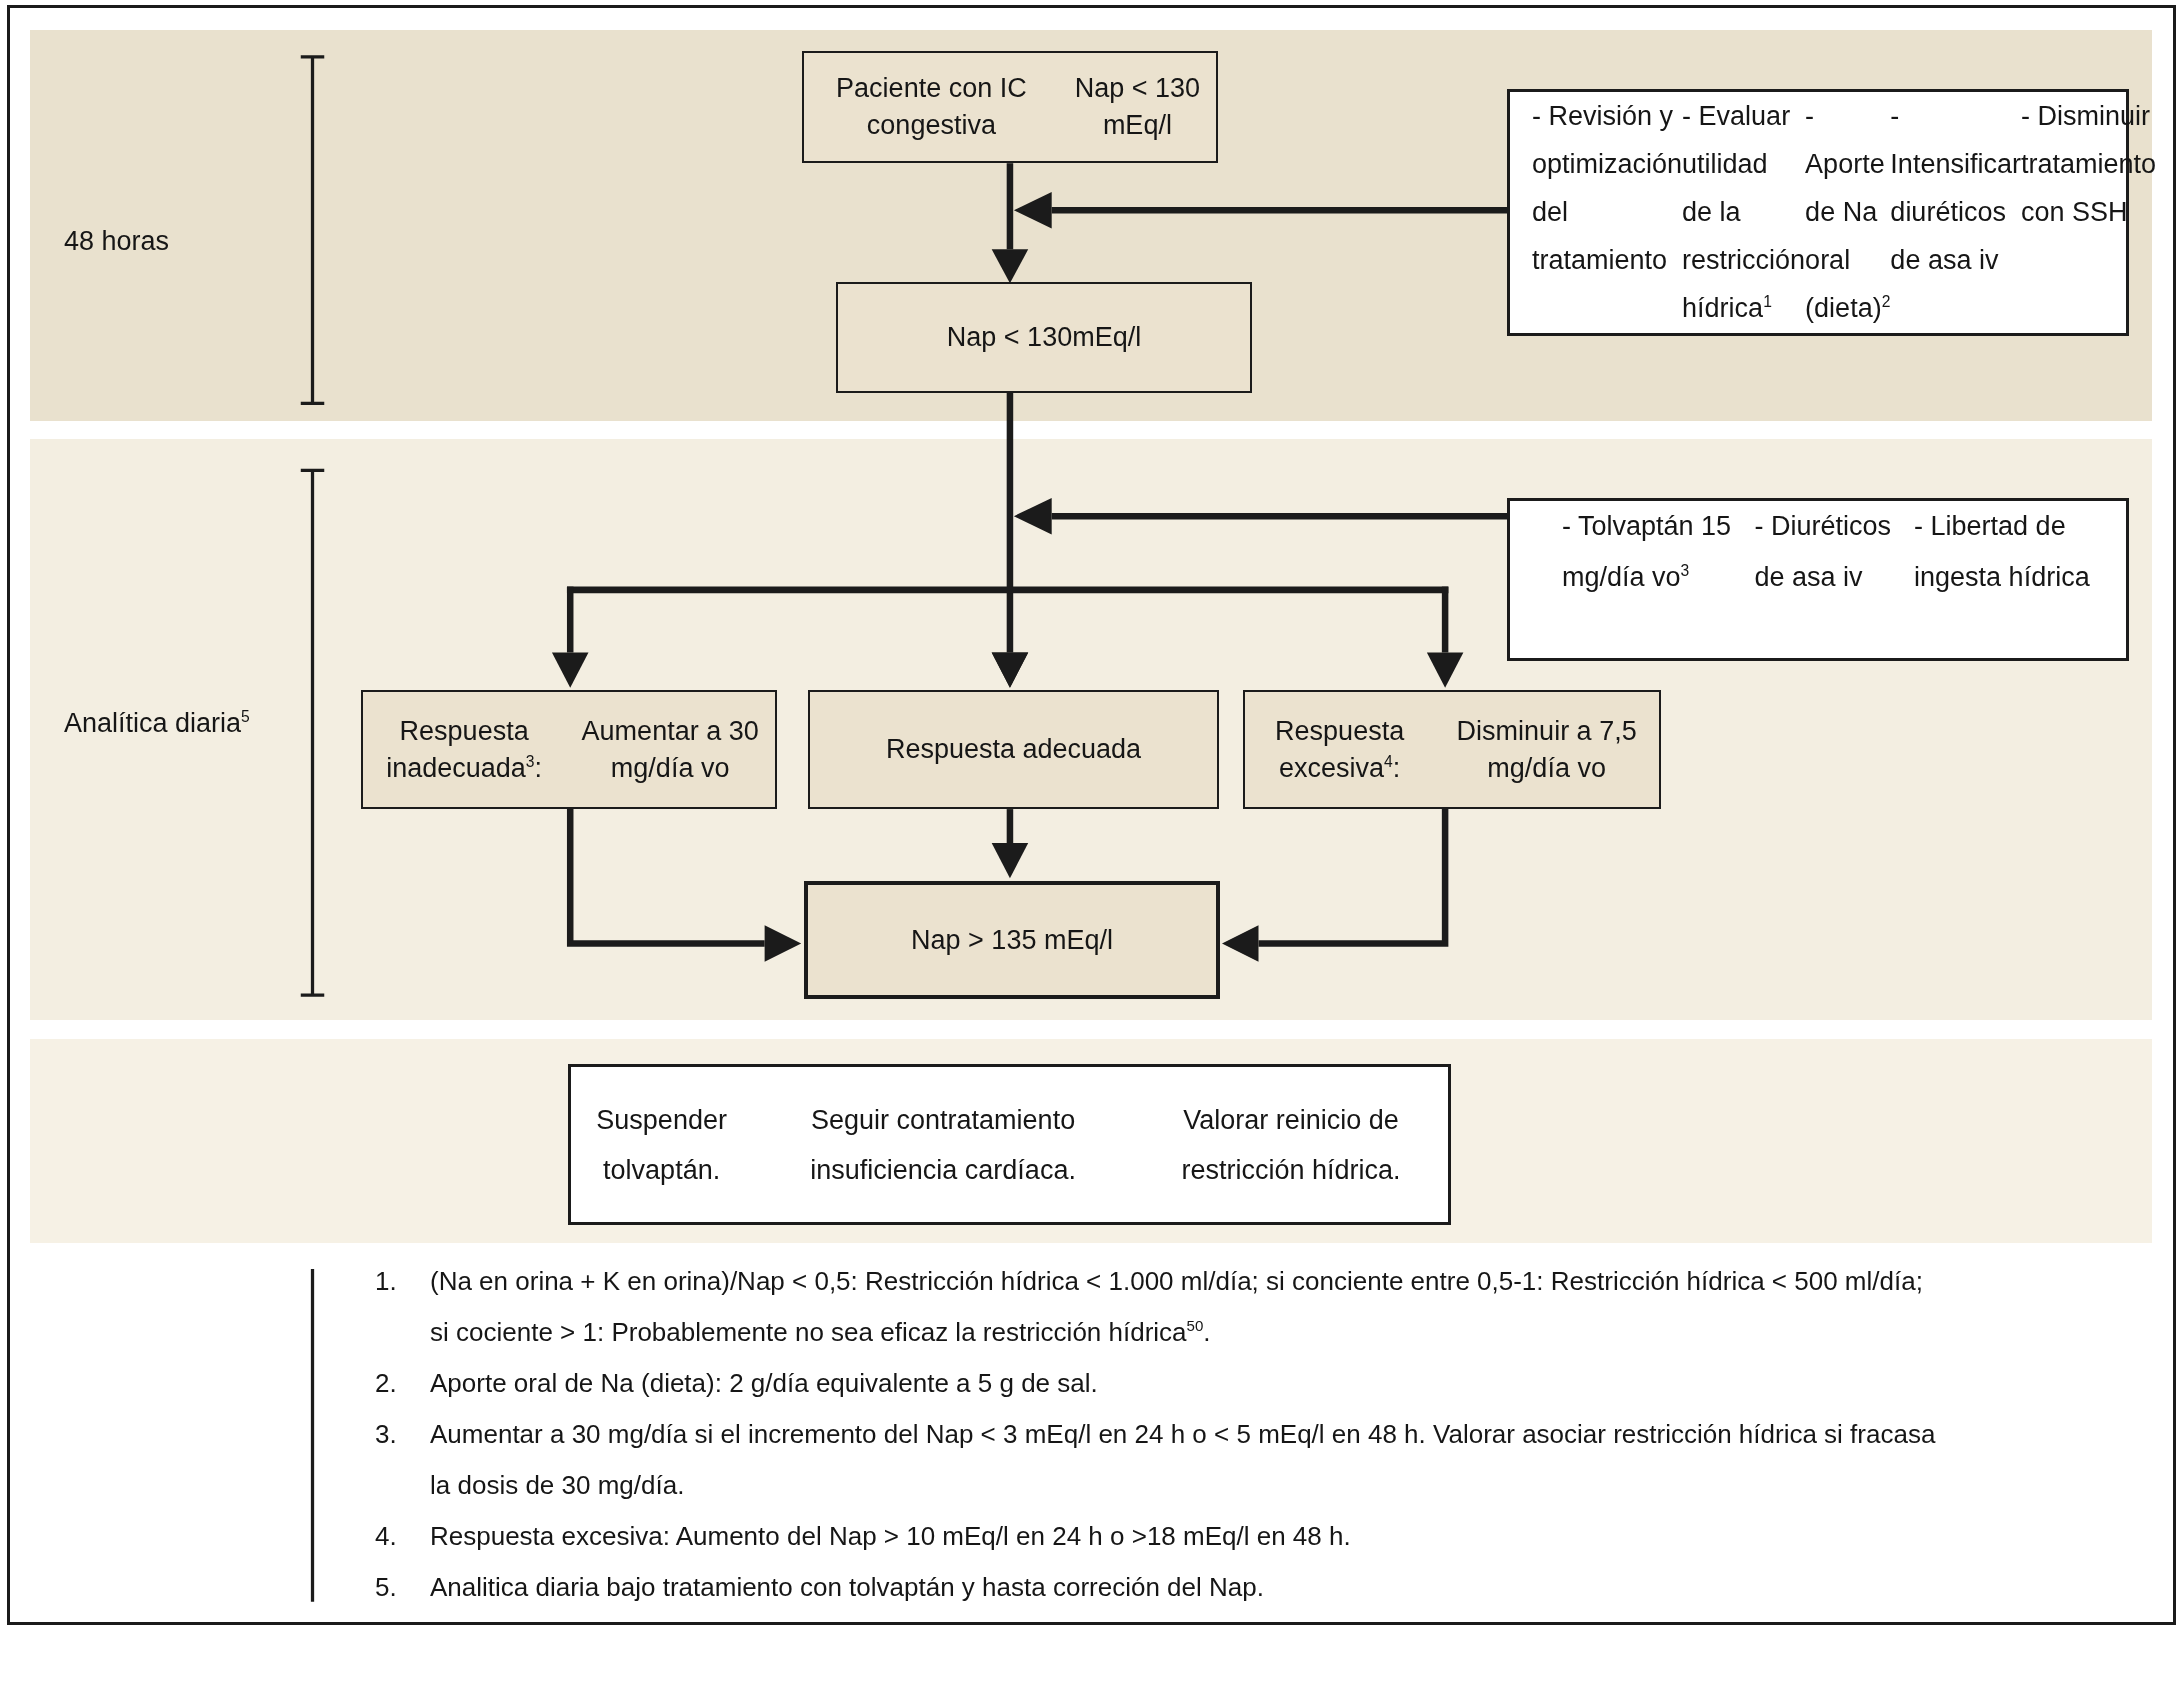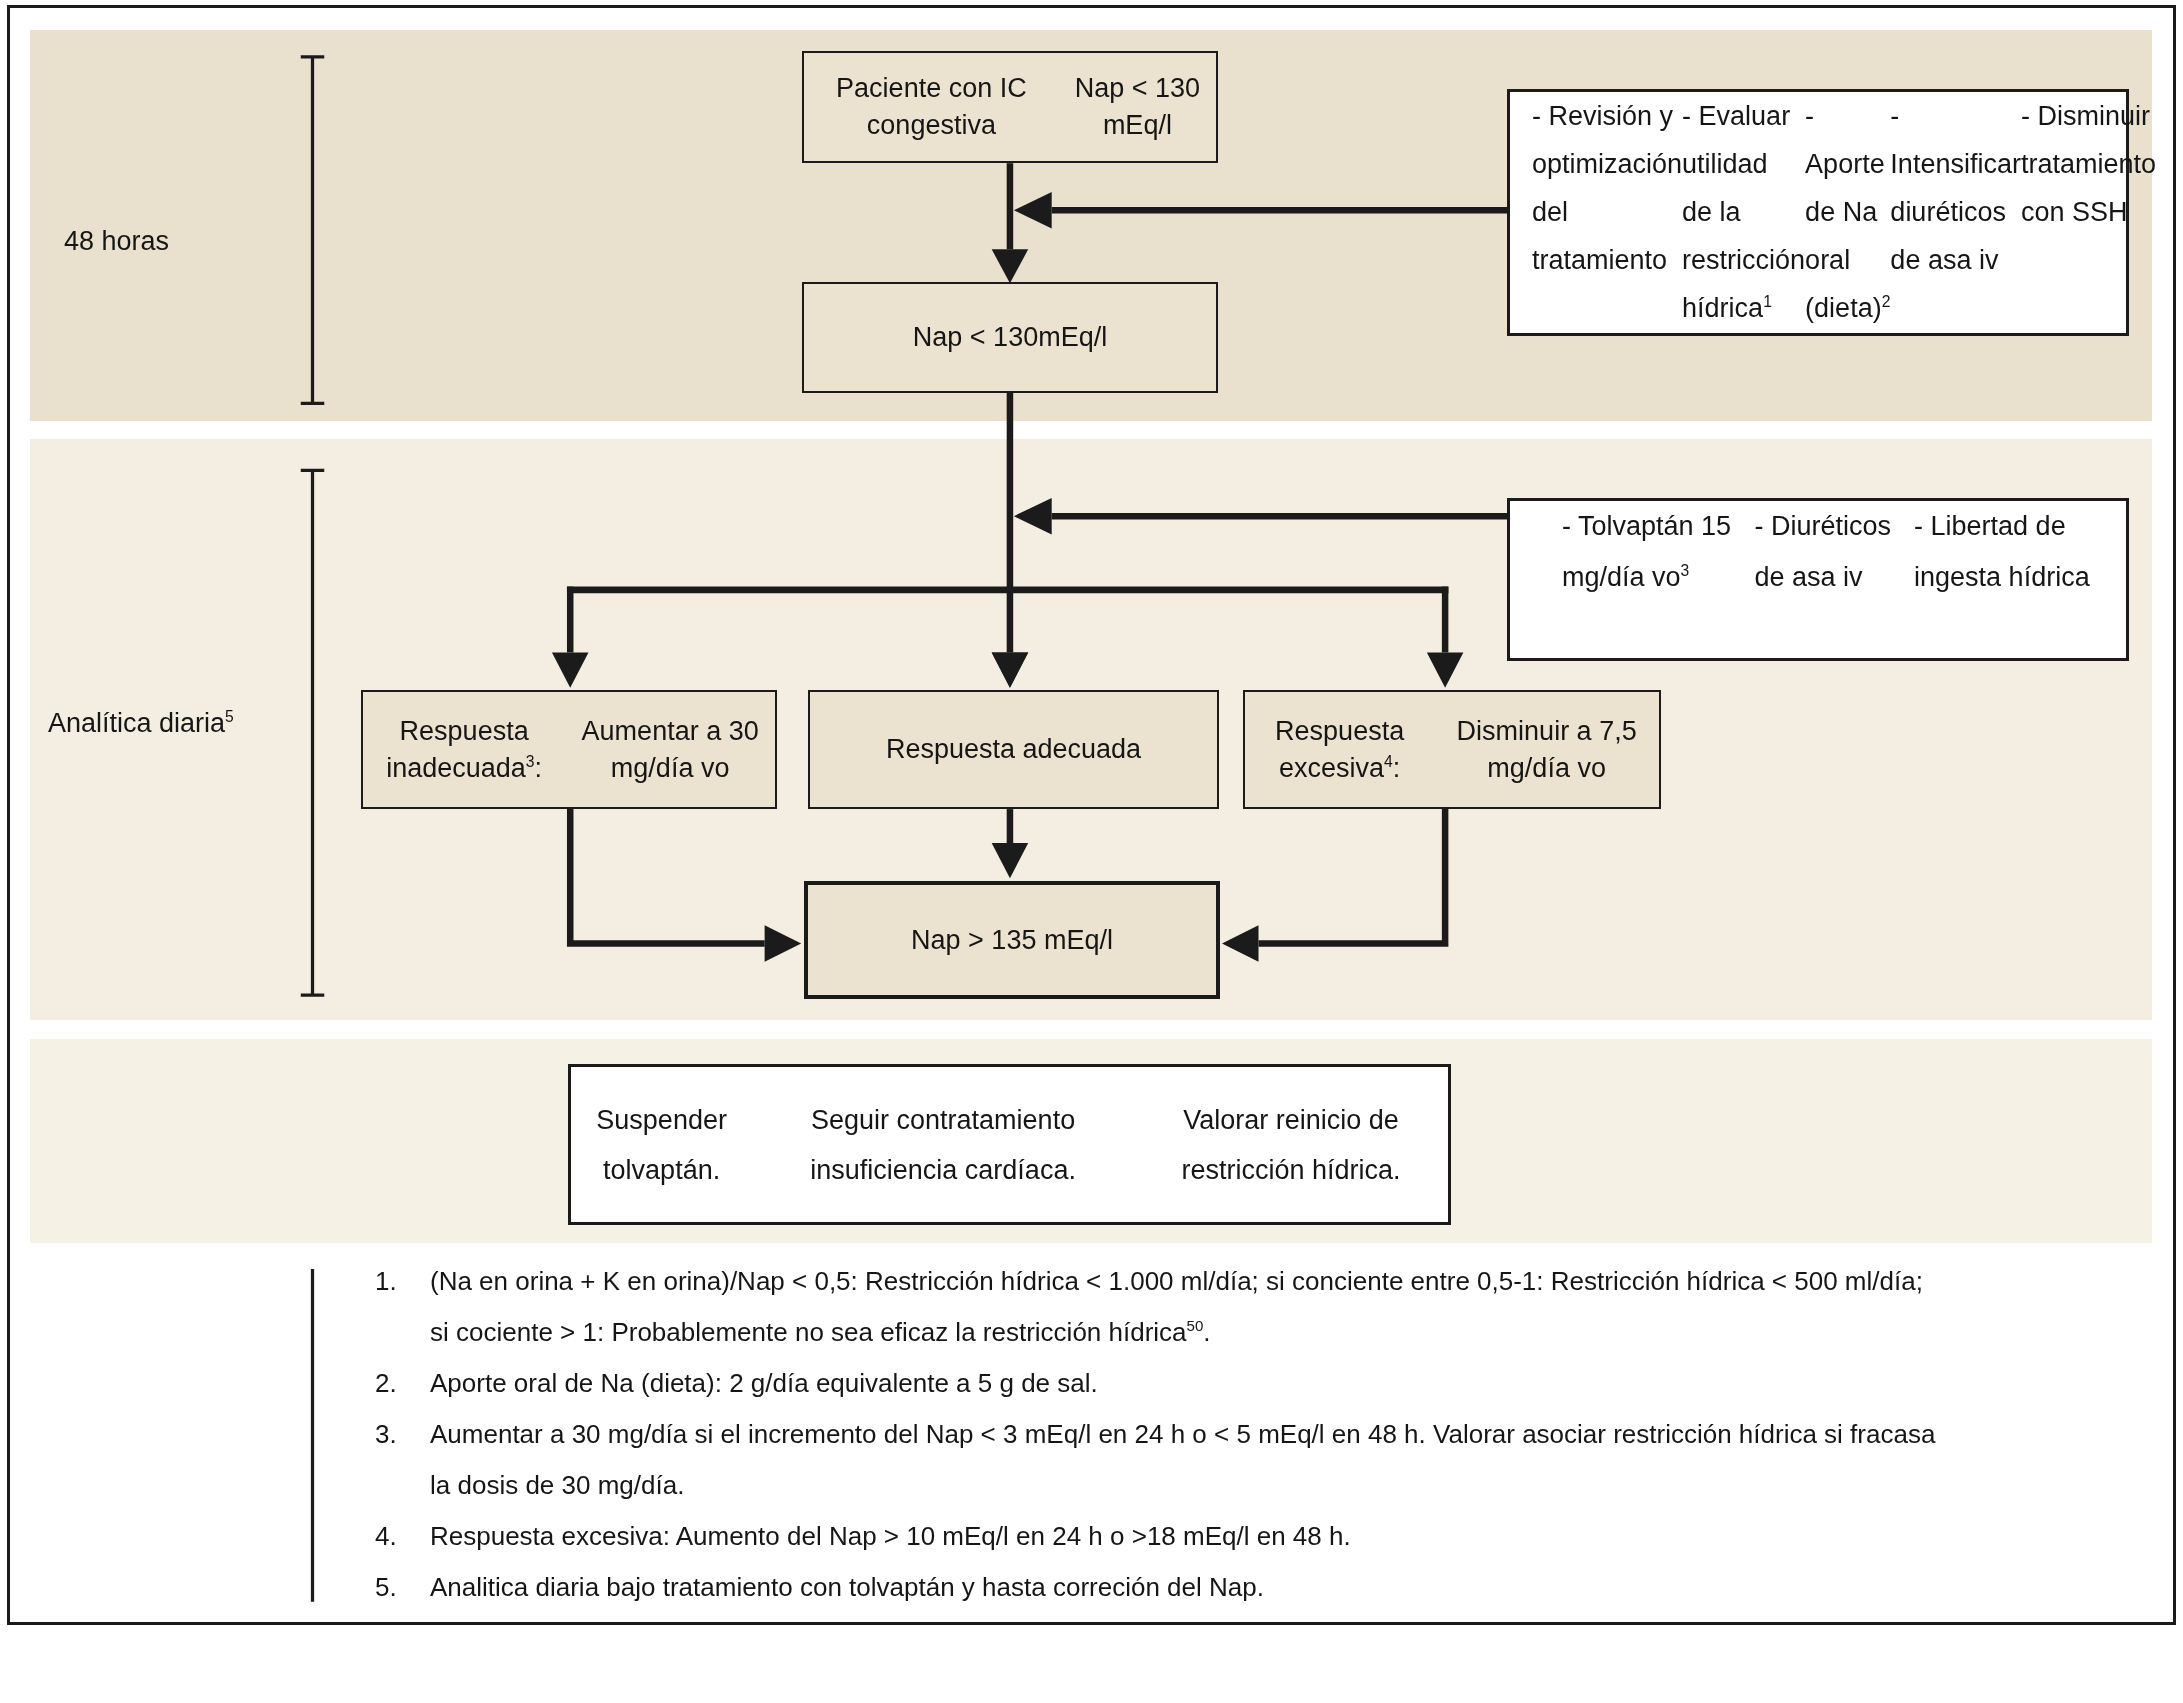--- a/index.html
+++ b/index.html
@@ -67,30 +67,30 @@
 
     <path stroke-width="10" d="M1548 1240 V1292"></path>
     <polygon fill="#1b1b1b" stroke="none" points="1548,1346 1520,1292 1576,1292"></polygon>
 
     <path stroke-width="10" d="M2215 1240 V1446 H1929"></path>
     <polygon fill="#1b1b1b" stroke="none" points="1873,1446 1929,1418 1929,1474"></polygon>
   </svg>
 
   <div class="side-label" style="left:64px;top:226px;">48 horas</div>
 
-  <div class="side-label" style="left:48px;top:708px;text-align:center;">
+  <div class="side-label" style="left:64px;top:708px;text-align:center;">
     <span>Analítica diaria</span><sup>5</sup>
   </div>
 
   <div class="node" style="left:802px;top:51px;width:416px;height:112px;">
     <div>Paciente con IC congestiva</div>
     <div>Nap &lt; 130 mEq/l</div>
   </div>
 
-  <div class="node" style="left:802px;top:282px;width:416px;height:111px;">
+  <div class="node" style="left:836px;top:282px;width:416px;height:111px;">
     <div>Nap &lt; 130mEq/l</div>
   </div>
 
   <div class="node white list" style="left:1507px;top:89px;width:622px;height:247px;">
     <div>- Revisión y optimización del tratamiento</div>
     <div><span>- Evaluar utilidad de la restricción hídrica</span><sup>1</sup></div>
     <div><span>- Aporte de Na oral (dieta)</span><sup>2</sup></div>
     <div>- Intensificar diuréticos de asa iv</div>
     <div>- Disminuir tratamiento con SSH</div>
   </div>

